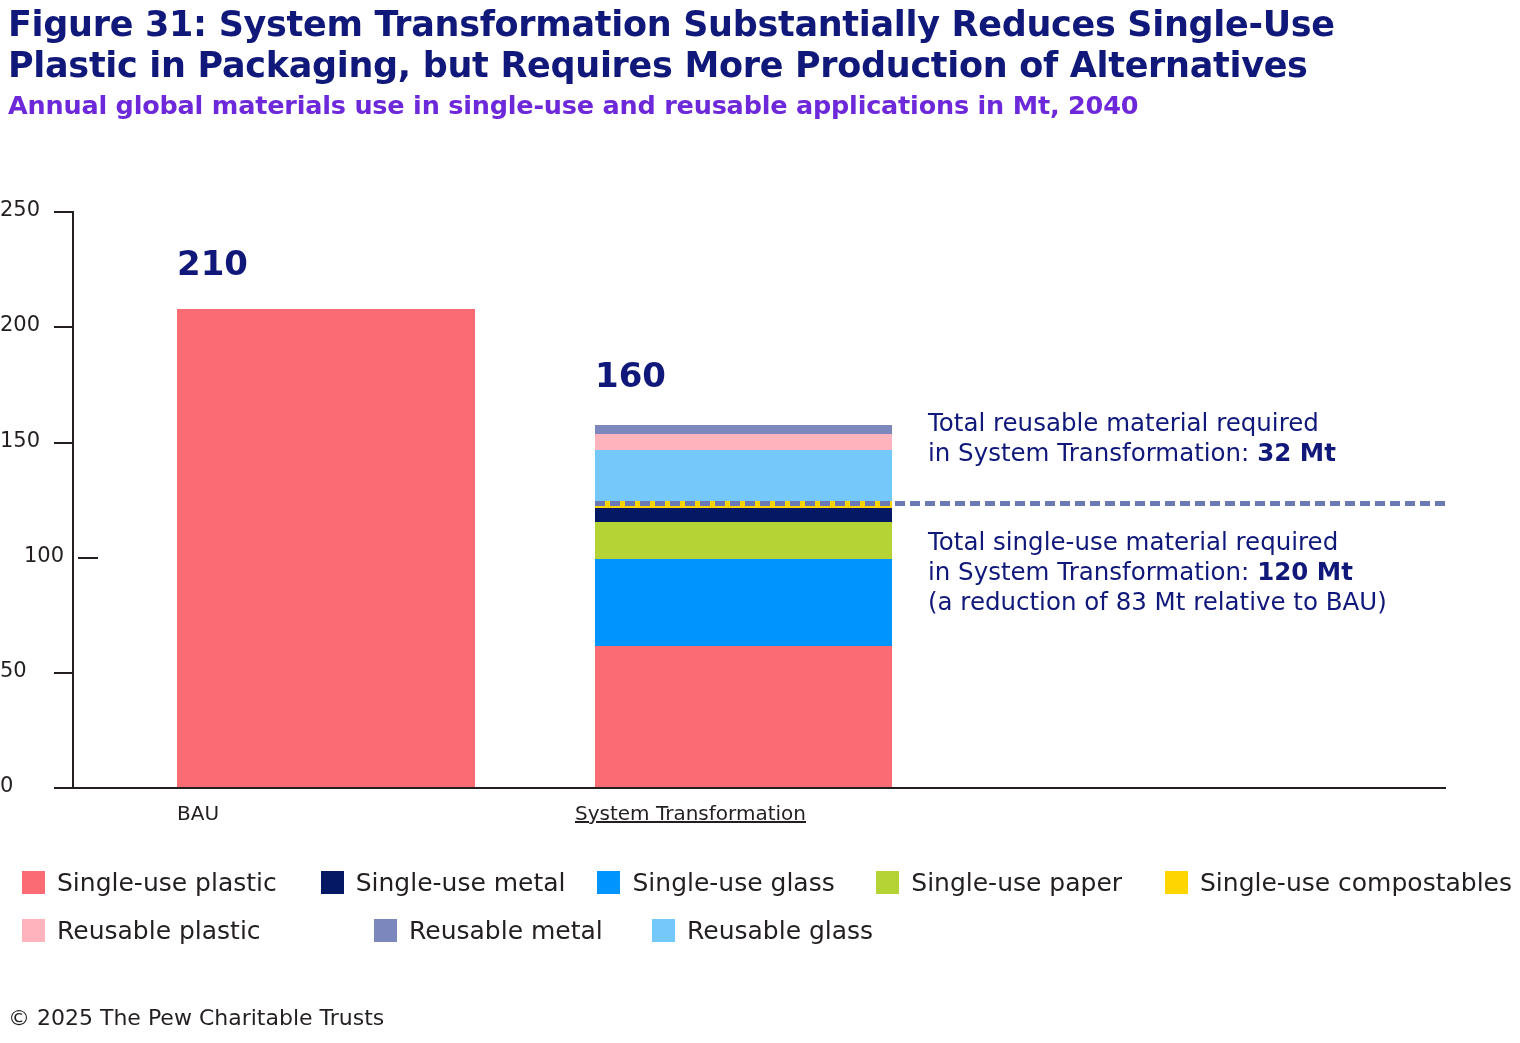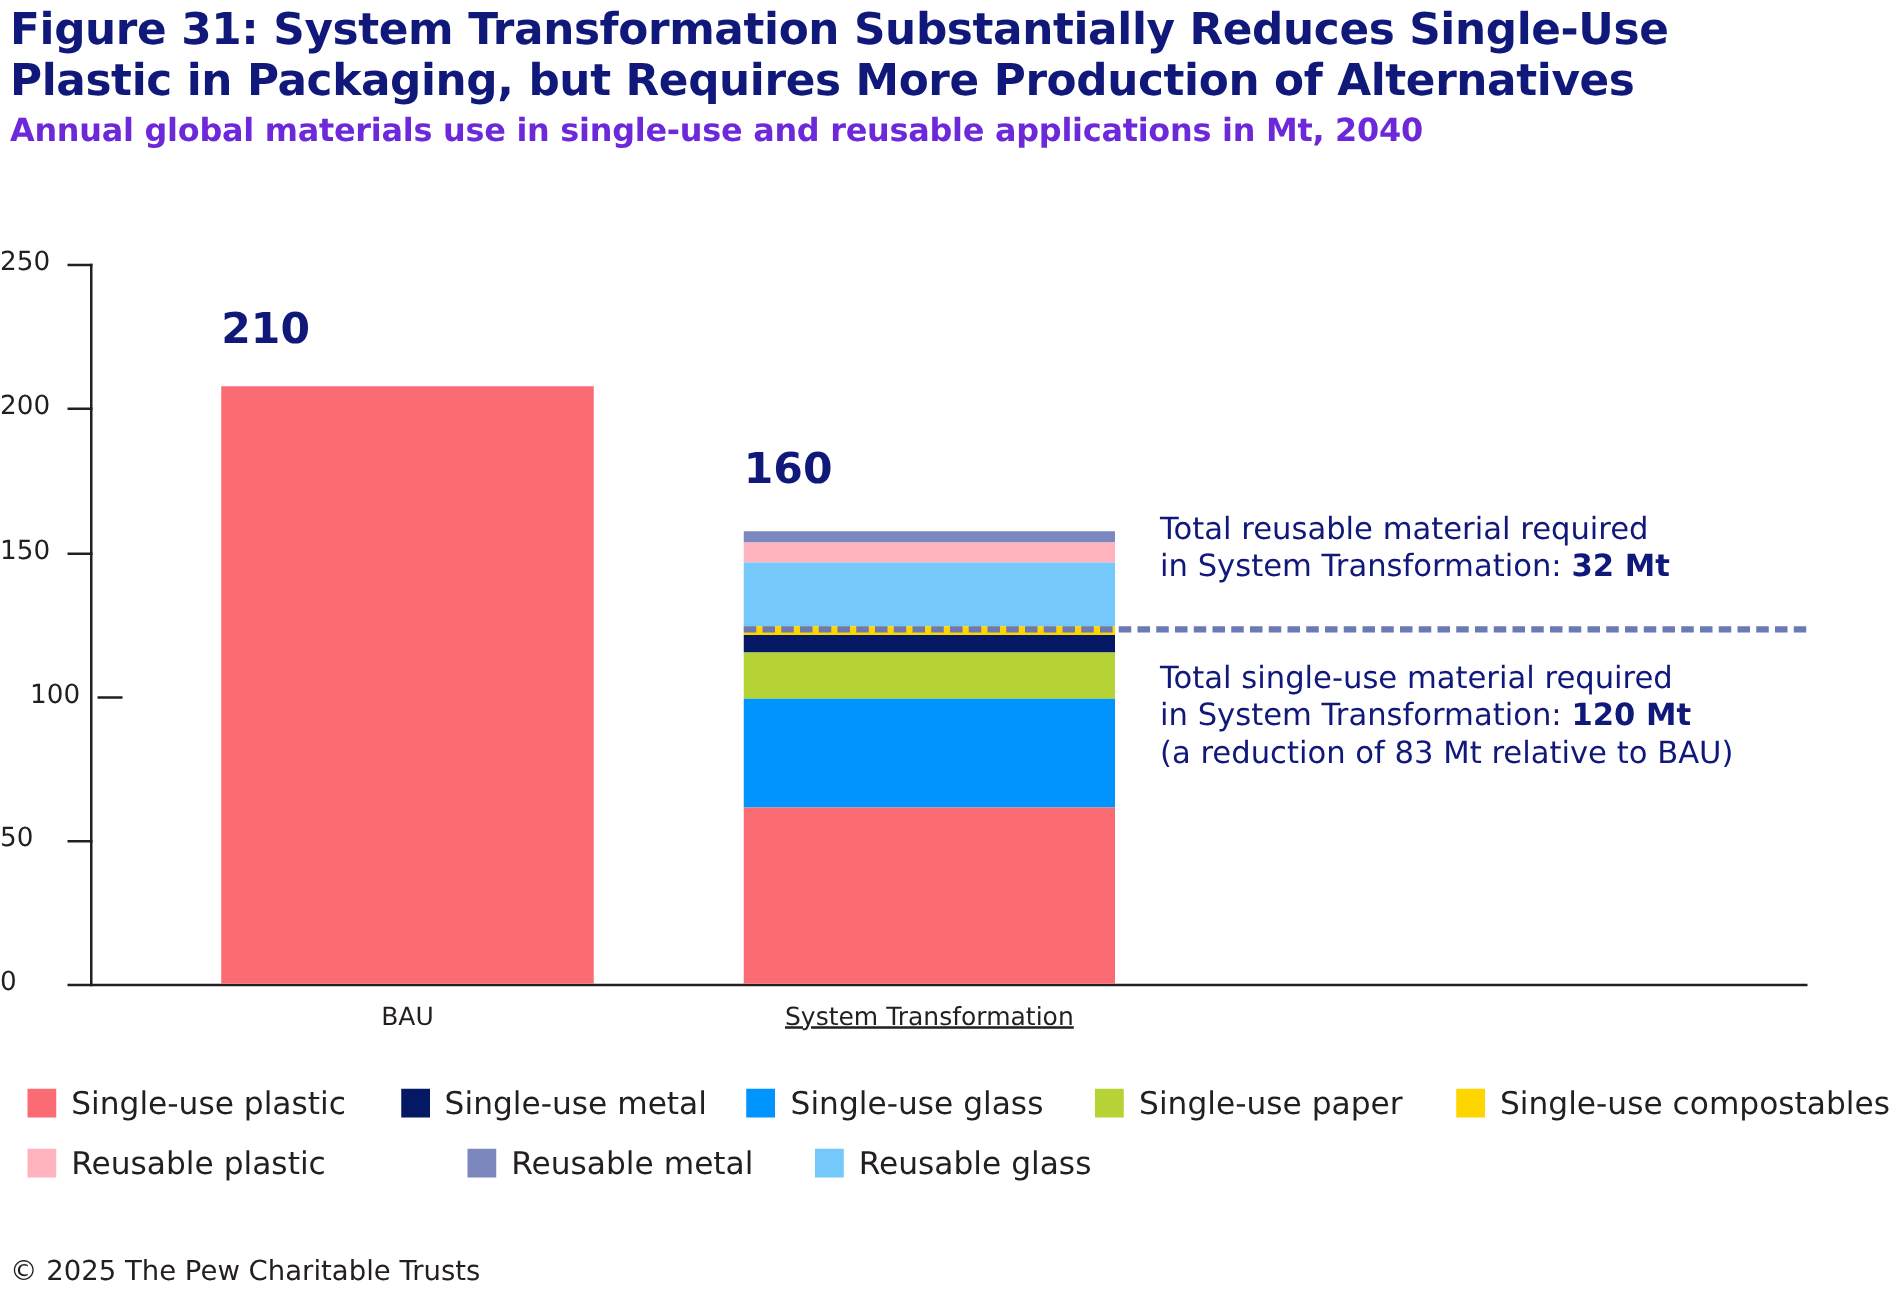--- a/index.html
+++ b/index.html
@@ -107,21 +107,21 @@
     position: absolute;
     text-align: left;
     font-family: "DejaVu Sans", sans-serif;
     font-weight: bold;
     font-size: 34px;
     color: #10187a;
     line-height: 34px;
   }
   .cat-label {
     position: absolute;
-    text-align: center;
+    text-align: left;
     font-family: "DejaVu Sans", sans-serif;
     font-size: 20px;
     color: #231f20;
     line-height: 22px;
   }
 
   
   #divider {
     position: absolute;
     left: 595px;

